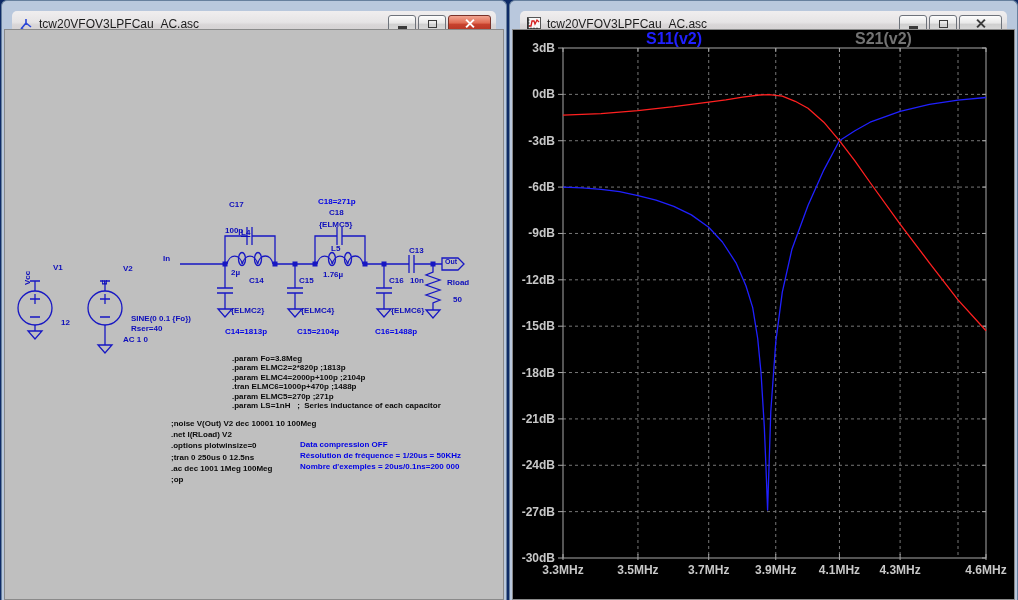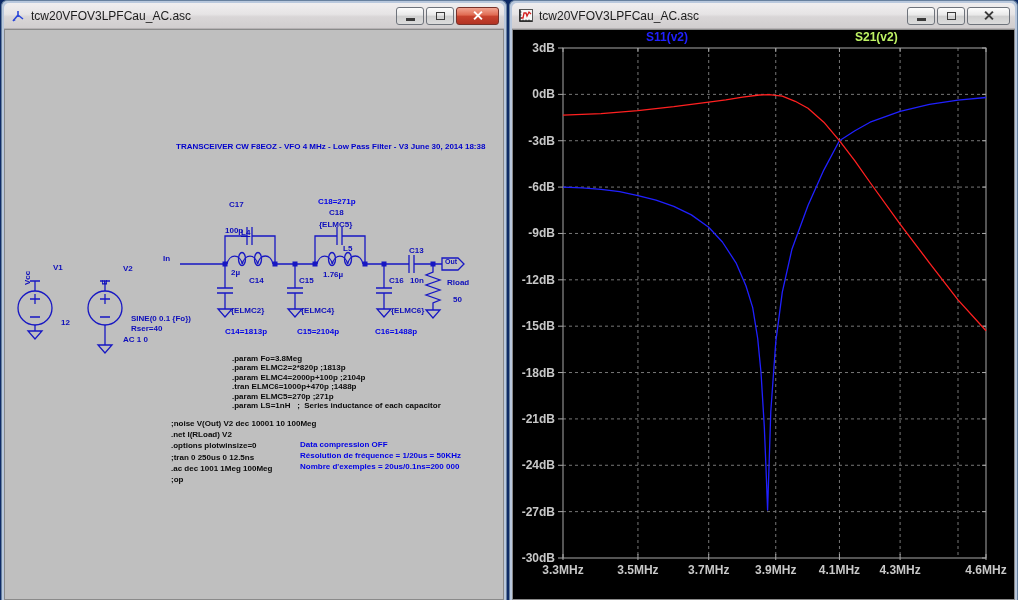--- a/index.html
+++ b/index.html
@@ -3,21 +3,21 @@
 <meta charset="utf-8">
 <style>
   html,body{margin:0;padding:0;}
   body{
     width:1018px;height:600px;overflow:hidden;position:relative;
     background:#0d2a66;font-family:"Liberation Sans",sans-serif;
   }
   .window{
     position:absolute;top:0;height:600px;box-sizing:border-box;
     background:#b9c8dd;border:1px solid #67809e;border-bottom:none;
-    border-radius:6px 6px 0 0;padding:2px;
+    border-radius:6px 6px 0 0;padding:10px;
   }
   #win-left{left:1px;width:506px;}
   #win-right{left:509px;width:509px;}
   .titlebar{
     height:25px;display:flex;align-items:center;gap:5px;padding:0 5px 0 6px;
     background:linear-gradient(#f0eeef 0%,#e6e4e5 45%,#d9d6d7 55%,#d1cecf 100%);
     border-radius:5px 5px 0 0;border-bottom:1px solid #b6b2b4;
   }
   .title-text{font-size:12px;color:#1c1c1c;flex:1;white-space:nowrap;overflow:hidden;}
   .app-icon{width:16px;height:16px;flex:0 0 16px;}
@@ -54,21 +54,21 @@
   .slabel.comment{color:#0000e6;}
   .slabel.black{color:#0a0a0a;}
   .slabel.rot{transform:rotate(-90deg);transform-origin:0 0;}
   #sch-heading{
     position:absolute;left:171px;top:112px;font-size:8px;font-weight:bold;
     color:#0000cc;white-space:nowrap;
   }
   .dirline{position:absolute;font-size:8px;font-weight:bold;white-space:pre;}
   #port-out-label{position:absolute;left:440px;top:228px;font-size:7px;font-weight:bold;color:#0d0dbb;}
   
-  .legend-item{position:absolute;top:0px;font-size:12px;font-weight:bold;white-space:nowrap;}
+  .legend-item{position:absolute;top:0px;font-size:16px;font-weight:bold;white-space:nowrap;}
 </style>
 </head>
 <body>
 
 <div class="window" id="win-left">
   <div class="titlebar">
     <svg class="app-icon" viewBox="0 0 16 16">
       <path d="M3,13 L8,7 M8,3 L8,9 M8,7 L13,11" stroke="#2a46d8" stroke-width="1.6" fill="none"></path>
       <path d="M3,13 l2.6,-0.4 l-1.4,-1.6 z" fill="#2a46d8"></path>
     </svg>
@@ -153,21 +153,20 @@
       <g fill="#1717c3">
         <rect x="217.5" y="231.5" width="5" height="5"></rect>
         <rect x="267.5" y="231.5" width="5" height="5"></rect>
         <rect x="287.5" y="231.5" width="5" height="5"></rect>
         <rect x="307.5" y="231.5" width="5" height="5"></rect>
         <rect x="357.5" y="231.5" width="5" height="5"></rect>
         <rect x="376.5" y="231.5" width="5" height="5"></rect>
         <rect x="425.5" y="231.5" width="5" height="5"></rect>
       </g>
     </svg>
-    <div id="sch-heading">TRANSCEIVER CW F8EOZ - VFO 4 MHz - Low Pass Filter - V3 June 30, 2014 18:38</div>
     <div id="port-out-label">Out</div>
     <div id="label-layer">
         <span class="slabel rot" style="left: 18px; top: 255px;">Vcc</span>
         <span class="slabel" style="left: 48px; top: 233px;">V1</span>
         <span class="slabel" style="left: 56px; top: 288px;">12</span>
         <span class="slabel rot" style="left: 95px; top: 255px;">E</span>
         <span class="slabel" style="left: 118px; top: 234px;">V2</span>
         <span class="slabel" style="left: 126px; top: 284px;">SINE(0 0.1 {Fo})</span>
         <span class="slabel" style="left: 126px; top: 294px;">Rser=40</span>
         <span class="slabel" style="left: 118px; top: 305px;">AC 1 0</span>
@@ -178,21 +177,21 @@
         <span class="slabel" style="left: 226px; top: 238px;">2µ</span>
         <span class="slabel" style="left: 224px; top: 246px; margin-left: 20px;">C14</span>
         <span class="slabel" style="left: 226px; top: 276px;">{ELMC2}</span>
         <span class="slabel comment" style="left: 220px; top: 297px;">C14=1813p</span>
         <span class="slabel" style="left: 294px; top: 246px;">C15</span>
         <span class="slabel" style="left: 296px; top: 276px;">{ELMC4}</span>
         <span class="slabel comment" style="left: 292px; top: 297px;">C15=2104p</span>
         <span class="slabel comment" style="left: 313px; top: 167px;">C18=271p</span>
         <span class="slabel" style="left: 324px; top: 178px;">C18</span>
         <span class="slabel" style="left: 314px; top: 190px;">{ELMC5}</span>
-        <span class="slabel" style="left: 338px; top: 214px;">L5</span>
+        <span class="slabel" style="left: 326px; top: 214px;">L5</span>
         <span class="slabel" style="left: 318px; top: 240px;">1.76µ</span>
         <span class="slabel" style="left: 384px; top: 246px;">C16</span>
         <span class="slabel" style="left: 386px; top: 276px;">{ELMC6}</span>
         <span class="slabel comment" style="left: 370px; top: 297px;">C16=1488p</span>
         <span class="slabel" style="left: 404px; top: 216px;">C13</span>
         <span class="slabel" style="left: 405px; top: 246px;">10n</span>
         <span class="slabel" style="left: 442px; top: 248px;">Rload</span>
         <span class="slabel" style="left: 448px; top: 265px;">50</span>
         <div class="dirline slabel black" style="left: 227px; top: 324px;">.param Fo=3.8Meg</div>
         <div class="dirline slabel black" style="left: 227px; top: 333.4px;">.param ELMC2=2*820p ;1813p</div>
@@ -229,21 +228,21 @@
       <span class="winbtn">
           <span class="ic-max"></span>
         </span>
       <span class="winbtn close-inactive">
           <span class="ic-close"></span>
         </span>
     </span>
   </div>
   <div class="client" id="plot-pane">
     <span class="legend-item" id="legend-s11" style="color: rgb(32, 32, 255); left: 133px;">S11(v2)</span>
-    <span class="legend-item" id="legend-s21" style="color: #bef264; left: 342px;">S21(v2)</span>
+    <span class="legend-item" id="legend-s21" style="color: #737373; left: 342px;">S21(v2)</span>
     <svg id="plot-svg" width="503" height="566">
         <line x1="124.93825947605194" y1="18" x2="124.93825947605194" y2="528" stroke="#777777" stroke-width="1" stroke-dasharray="3,3"></line>
         <line x1="195.71107621387205" y1="18" x2="195.71107621387205" y2="528" stroke="#777777" stroke-width="1" stroke-dasharray="3,3"></line>
         <line x1="262.75723928490413" y1="18" x2="262.75723928490413" y2="528" stroke="#777777" stroke-width="1" stroke-dasharray="3,3"></line>
         <line x1="326.4496598467578" y1="18" x2="326.4496598467578" y2="528" stroke="#777777" stroke-width="1" stroke-dasharray="3,3"></line>
         <line x1="387.1079325008612" y1="18" x2="387.1079325008612" y2="528" stroke="#777777" stroke-width="1" stroke-dasharray="3,3"></line>
         <line x1="445.008038442067" y1="18" x2="445.008038442067" y2="528" stroke="#777777" stroke-width="1" stroke-dasharray="3,3"></line>
         <line x1="50" y1="64.36363636363637" x2="473" y2="64.36363636363637" stroke="#777777" stroke-width="1" stroke-dasharray="3,3"></line>
         <line x1="50" y1="110.72727272727273" x2="473" y2="110.72727272727273" stroke="#777777" stroke-width="1" stroke-dasharray="3,3"></line>
         <line x1="50" y1="157.0909090909091" x2="473" y2="157.0909090909091" stroke="#777777" stroke-width="1" stroke-dasharray="3,3"></line>

